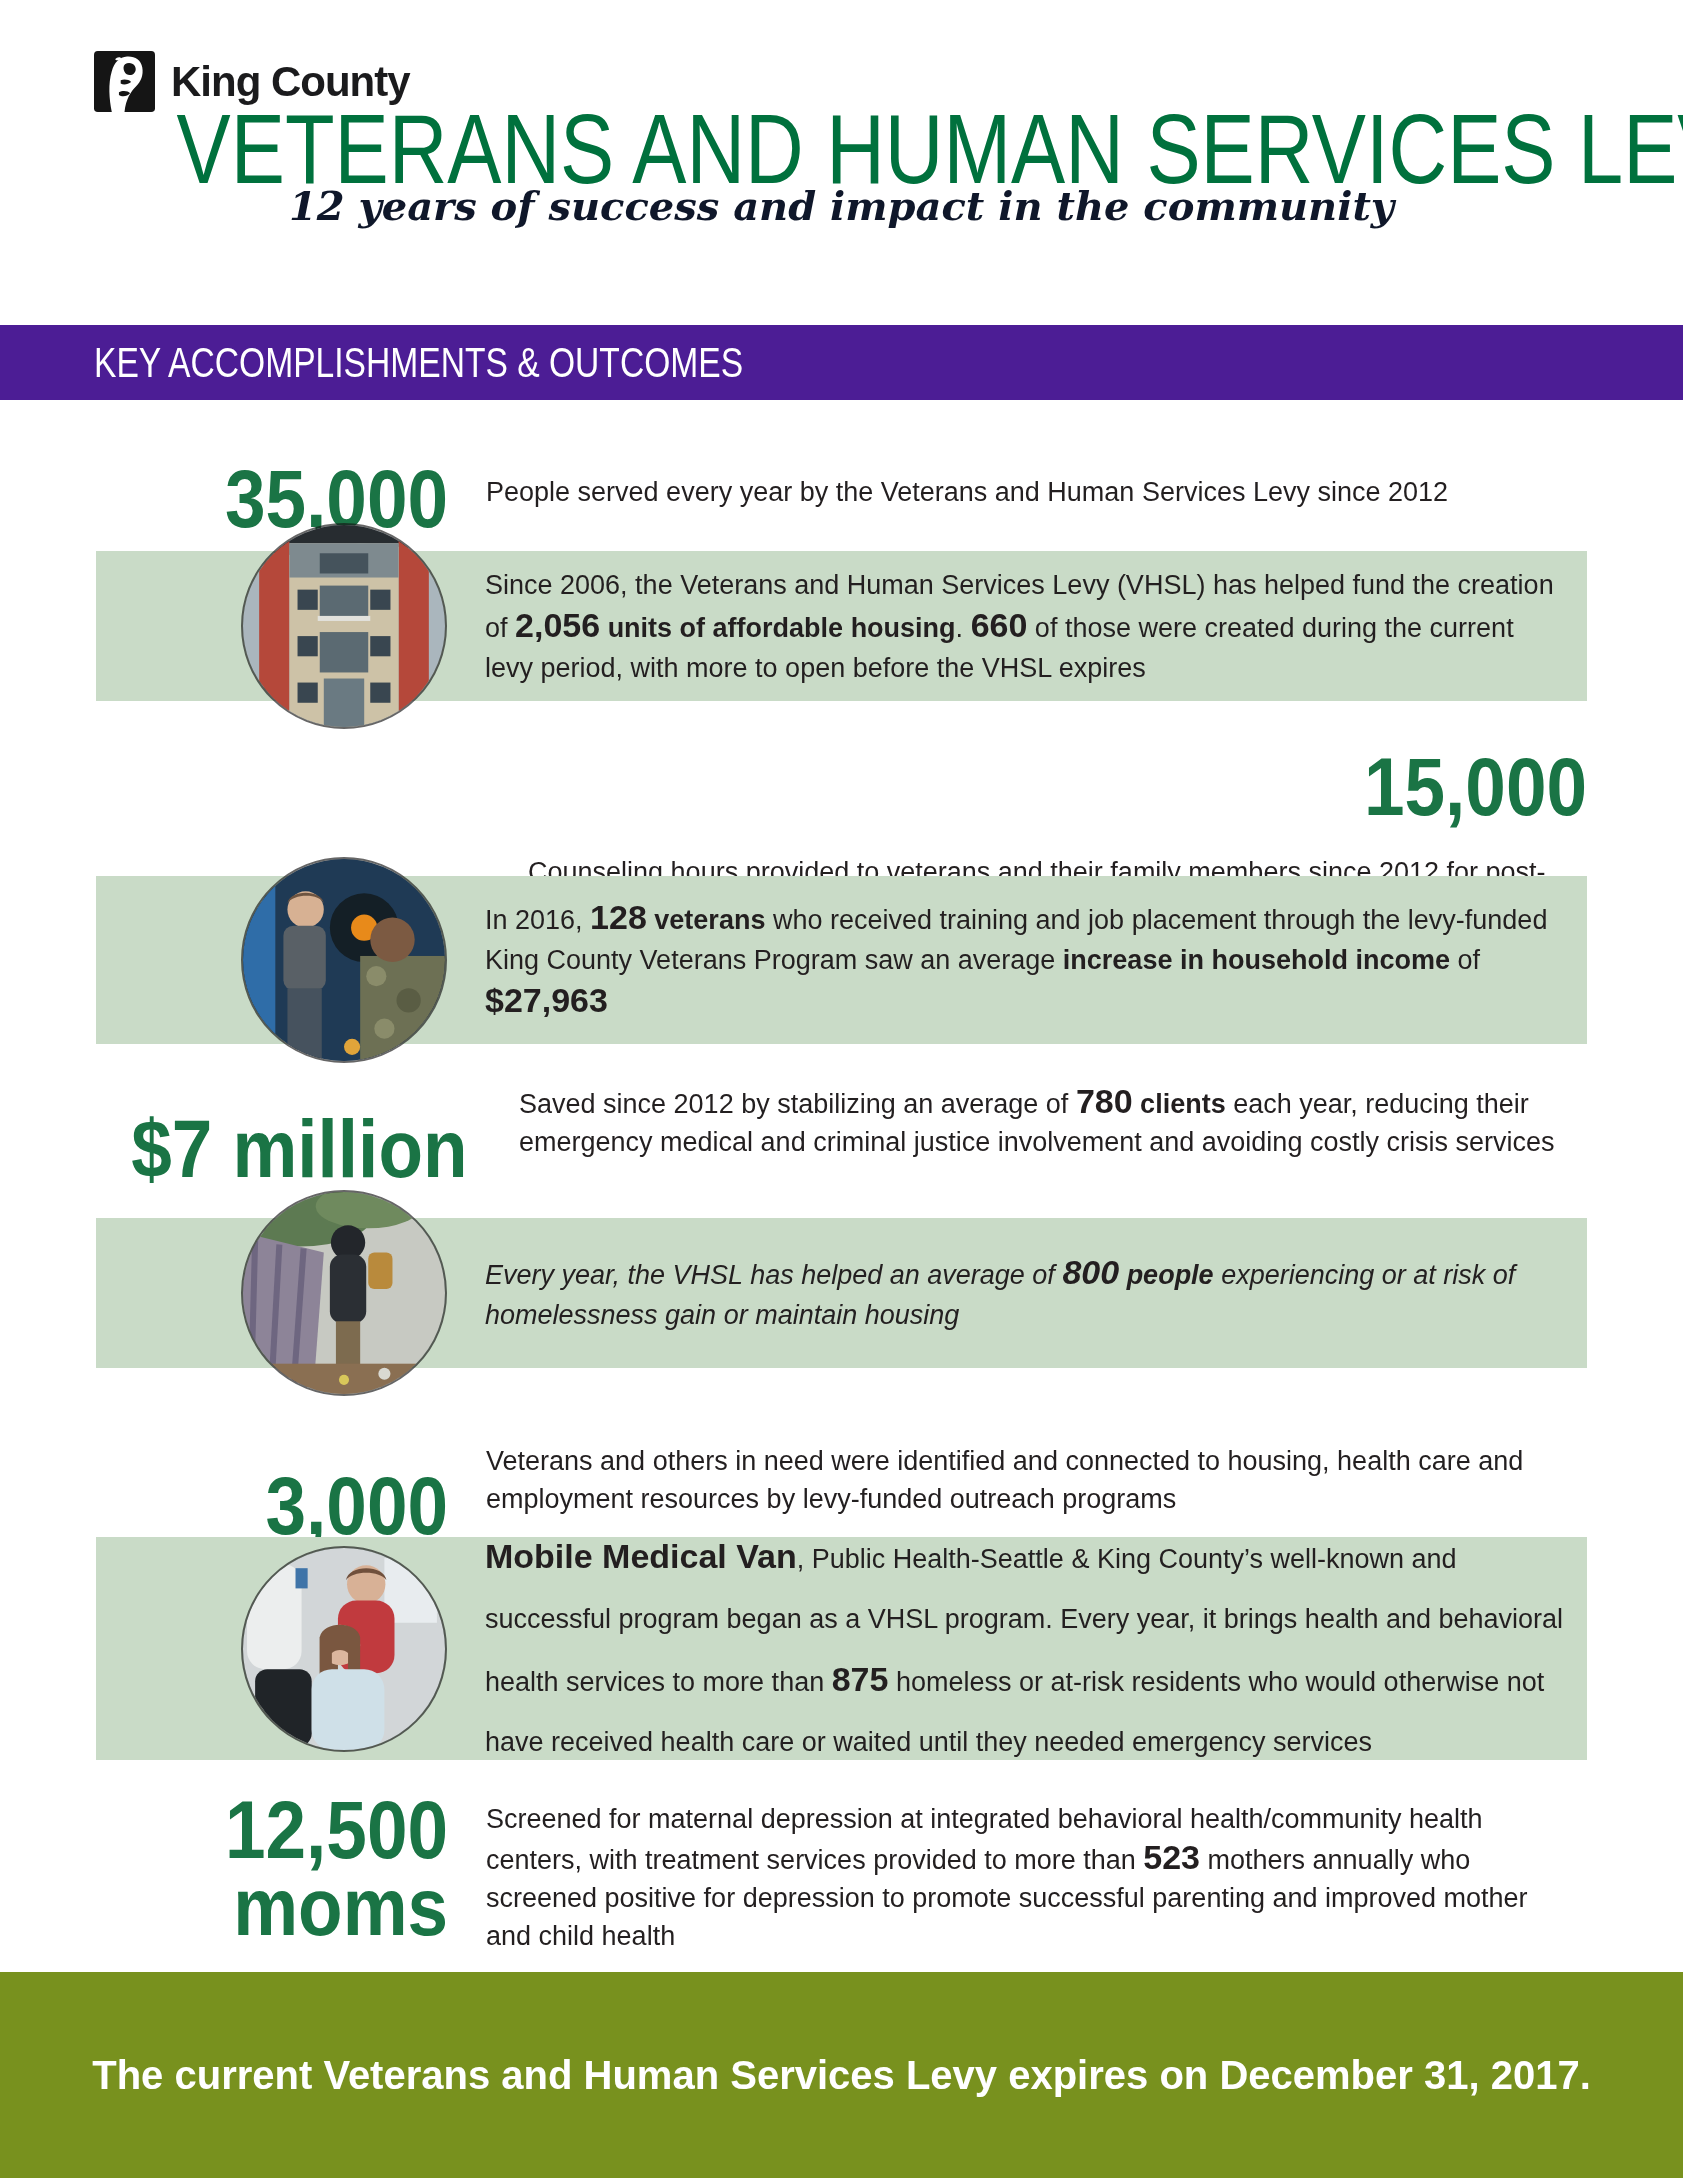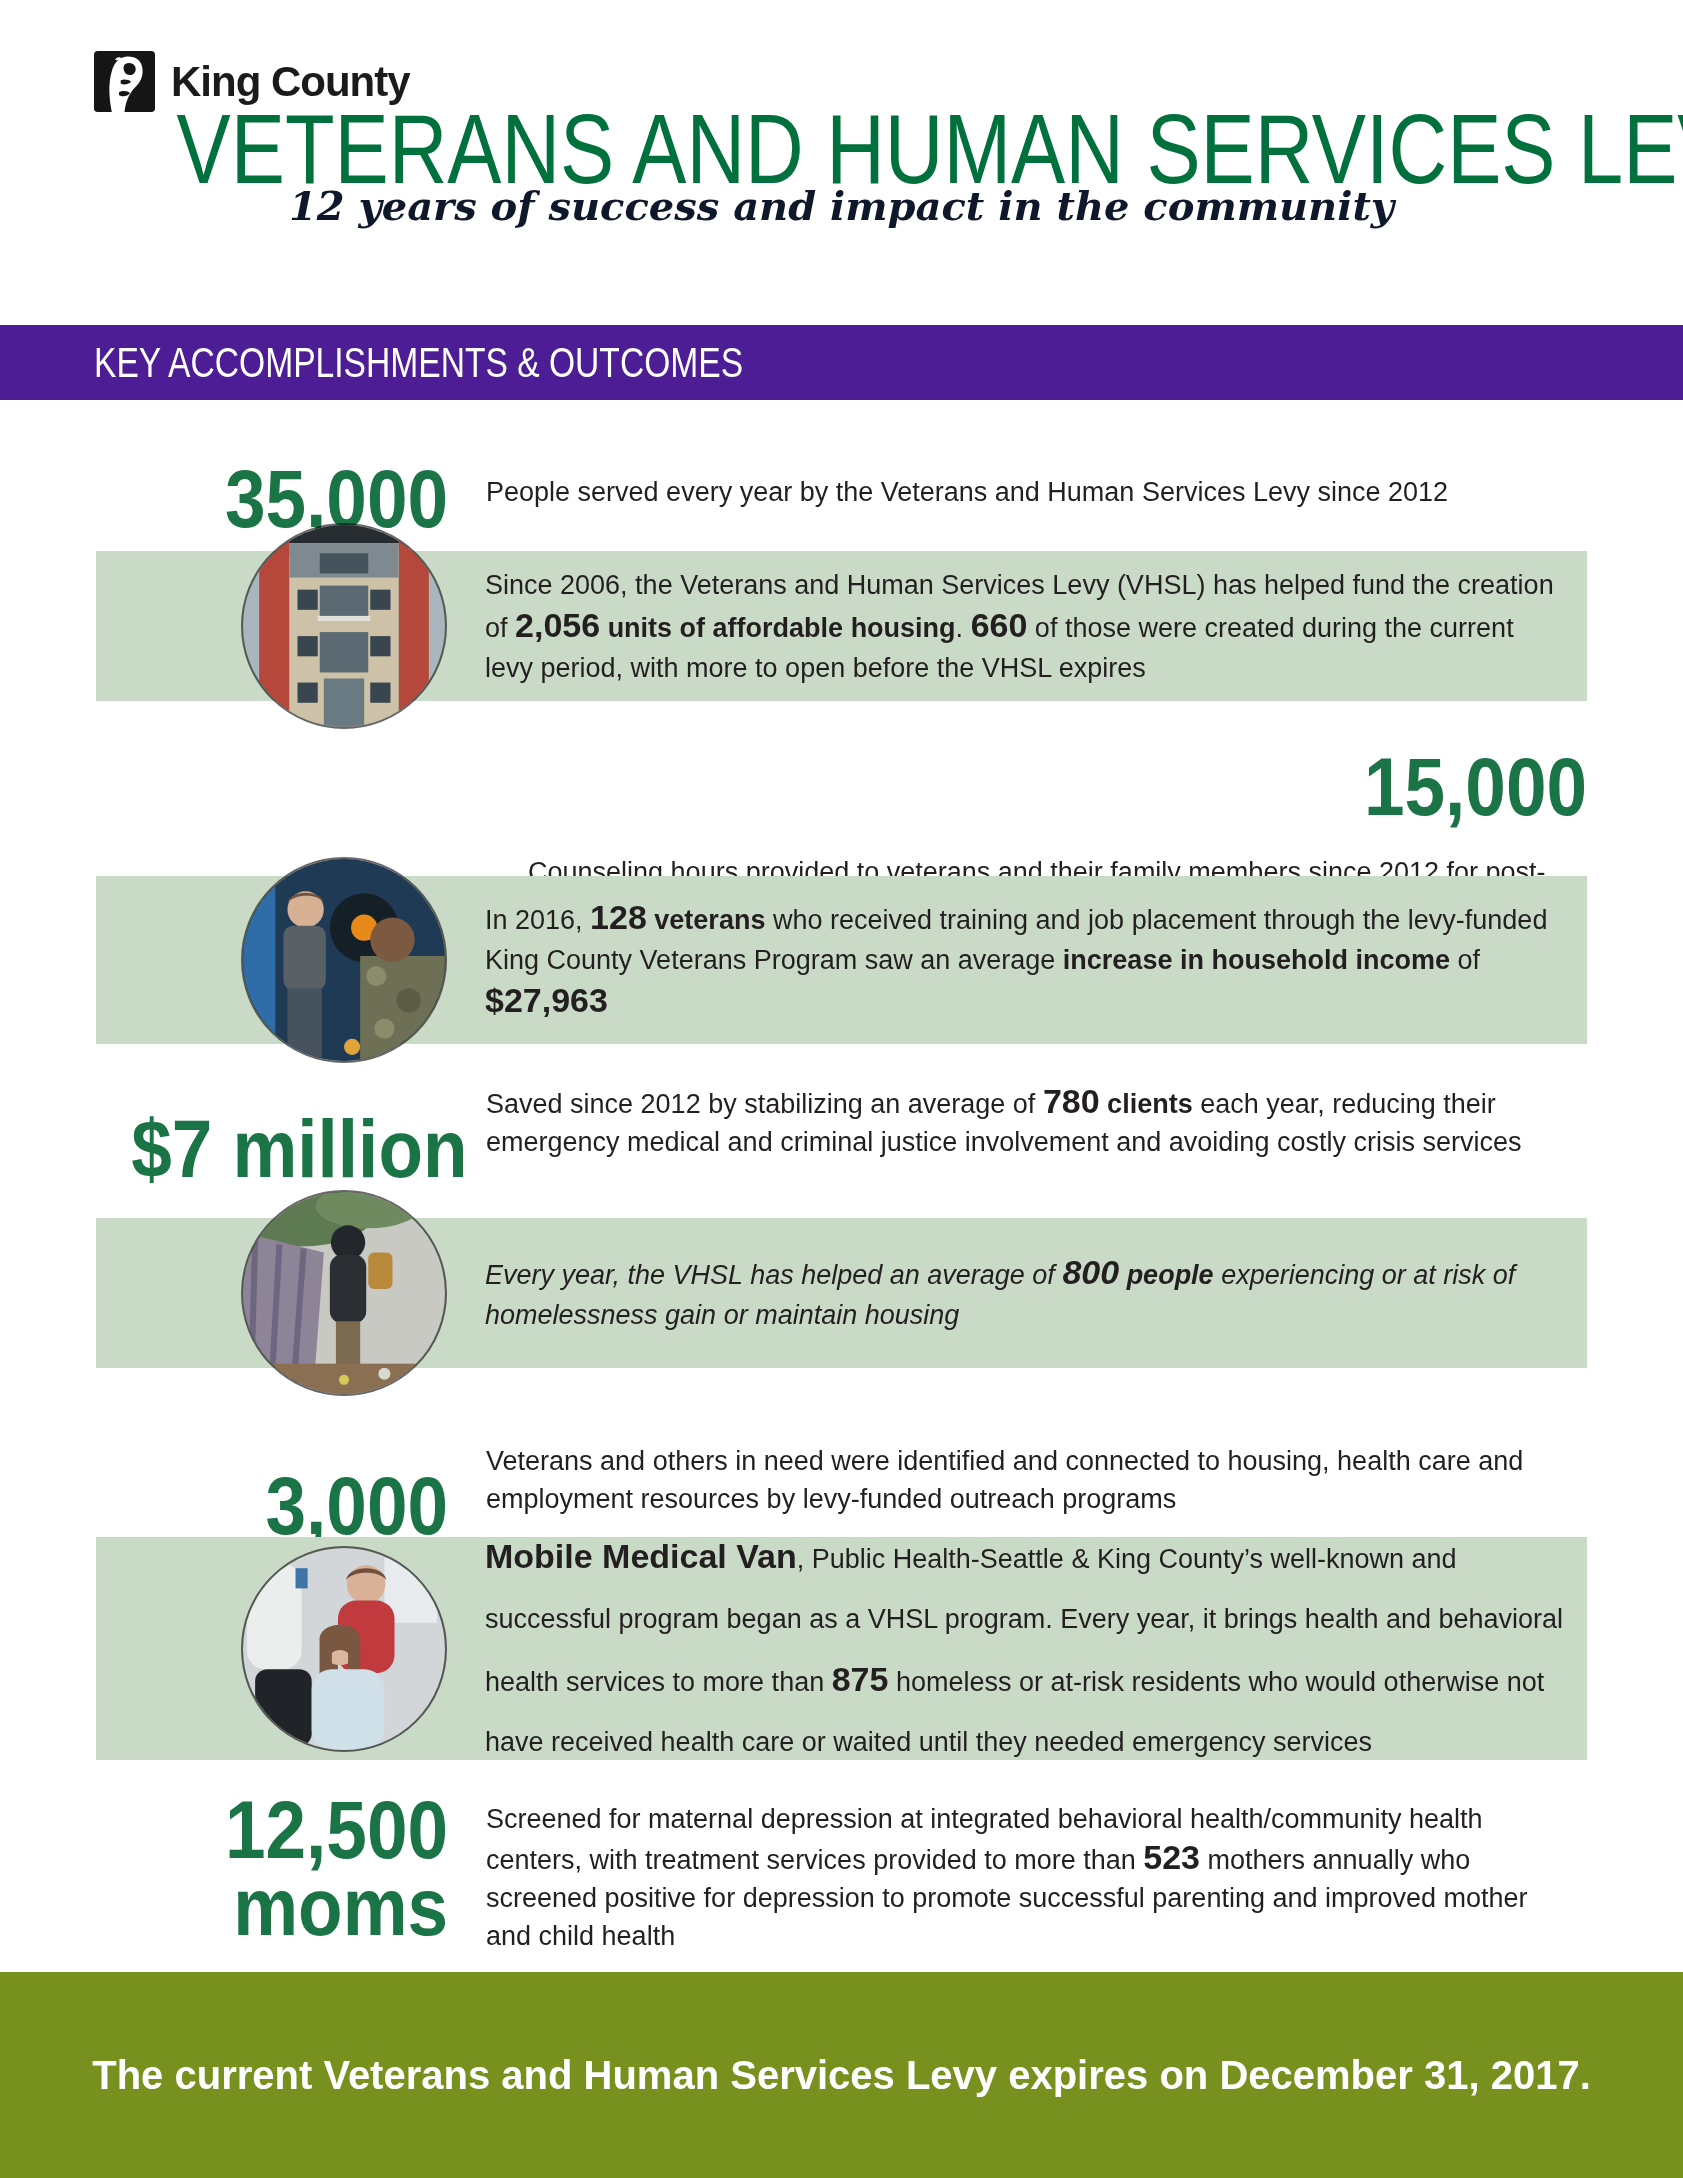--- a/index.html
+++ b/index.html
@@ -122,21 +122,21 @@
         <circle cx="66" cy="58" r="5" fill="#8a8c6a"></circle>
         <circle cx="82" cy="70" r="6" fill="#5a5d44"></circle>
         <circle cx="70" cy="84" r="5" fill="#8a8c6a"></circle>
         <circle cx="74" cy="40" r="11" fill="#7c5a42"></circle>
         <circle cx="54" cy="93" r="4" fill="#e0a43a"></circle>
       </svg>
     </div>
     <p class="desc"><span>In 2016, </span><span class="seg-b seg-big">128</span><span class="seg-b"> veterans</span><span> who received training and job placement through the levy-funded King County Veterans Program saw an average </span><span class="seg-b">increase in household income</span><span> of </span><span class="seg-b seg-big">$27,963</span></p>
   </div>
 
-  <div class="stat" style="top:1079px;height:109px;">
+  <div class="stat" style="top:1079px;height:109px;gap:33px;">
     <div class="num">$7 million</div>
     <p class="desc"><span>Saved since 2012 by stabilizing an average of </span><span class="seg-b seg-big">780</span><span class="seg-b"> clients</span><span> each year, reducing their emergency medical and criminal justice involvement and avoiding costly crisis services</span></p>
   </div>
 
   <div class="photoband" style="top:1218px;height:150px;font-style:italic;">
     <div class="circle">
       <svg viewBox="0 0 100 100" preserveAspectRatio="none">
         <rect width="100" height="100" fill="#c7c9c2"></rect>
         <ellipse cx="28" cy="12" rx="36" ry="15" fill="#5d7a52"></ellipse>
         <ellipse cx="62" cy="7" rx="26" ry="11" fill="#6f8a5e"></ellipse>

